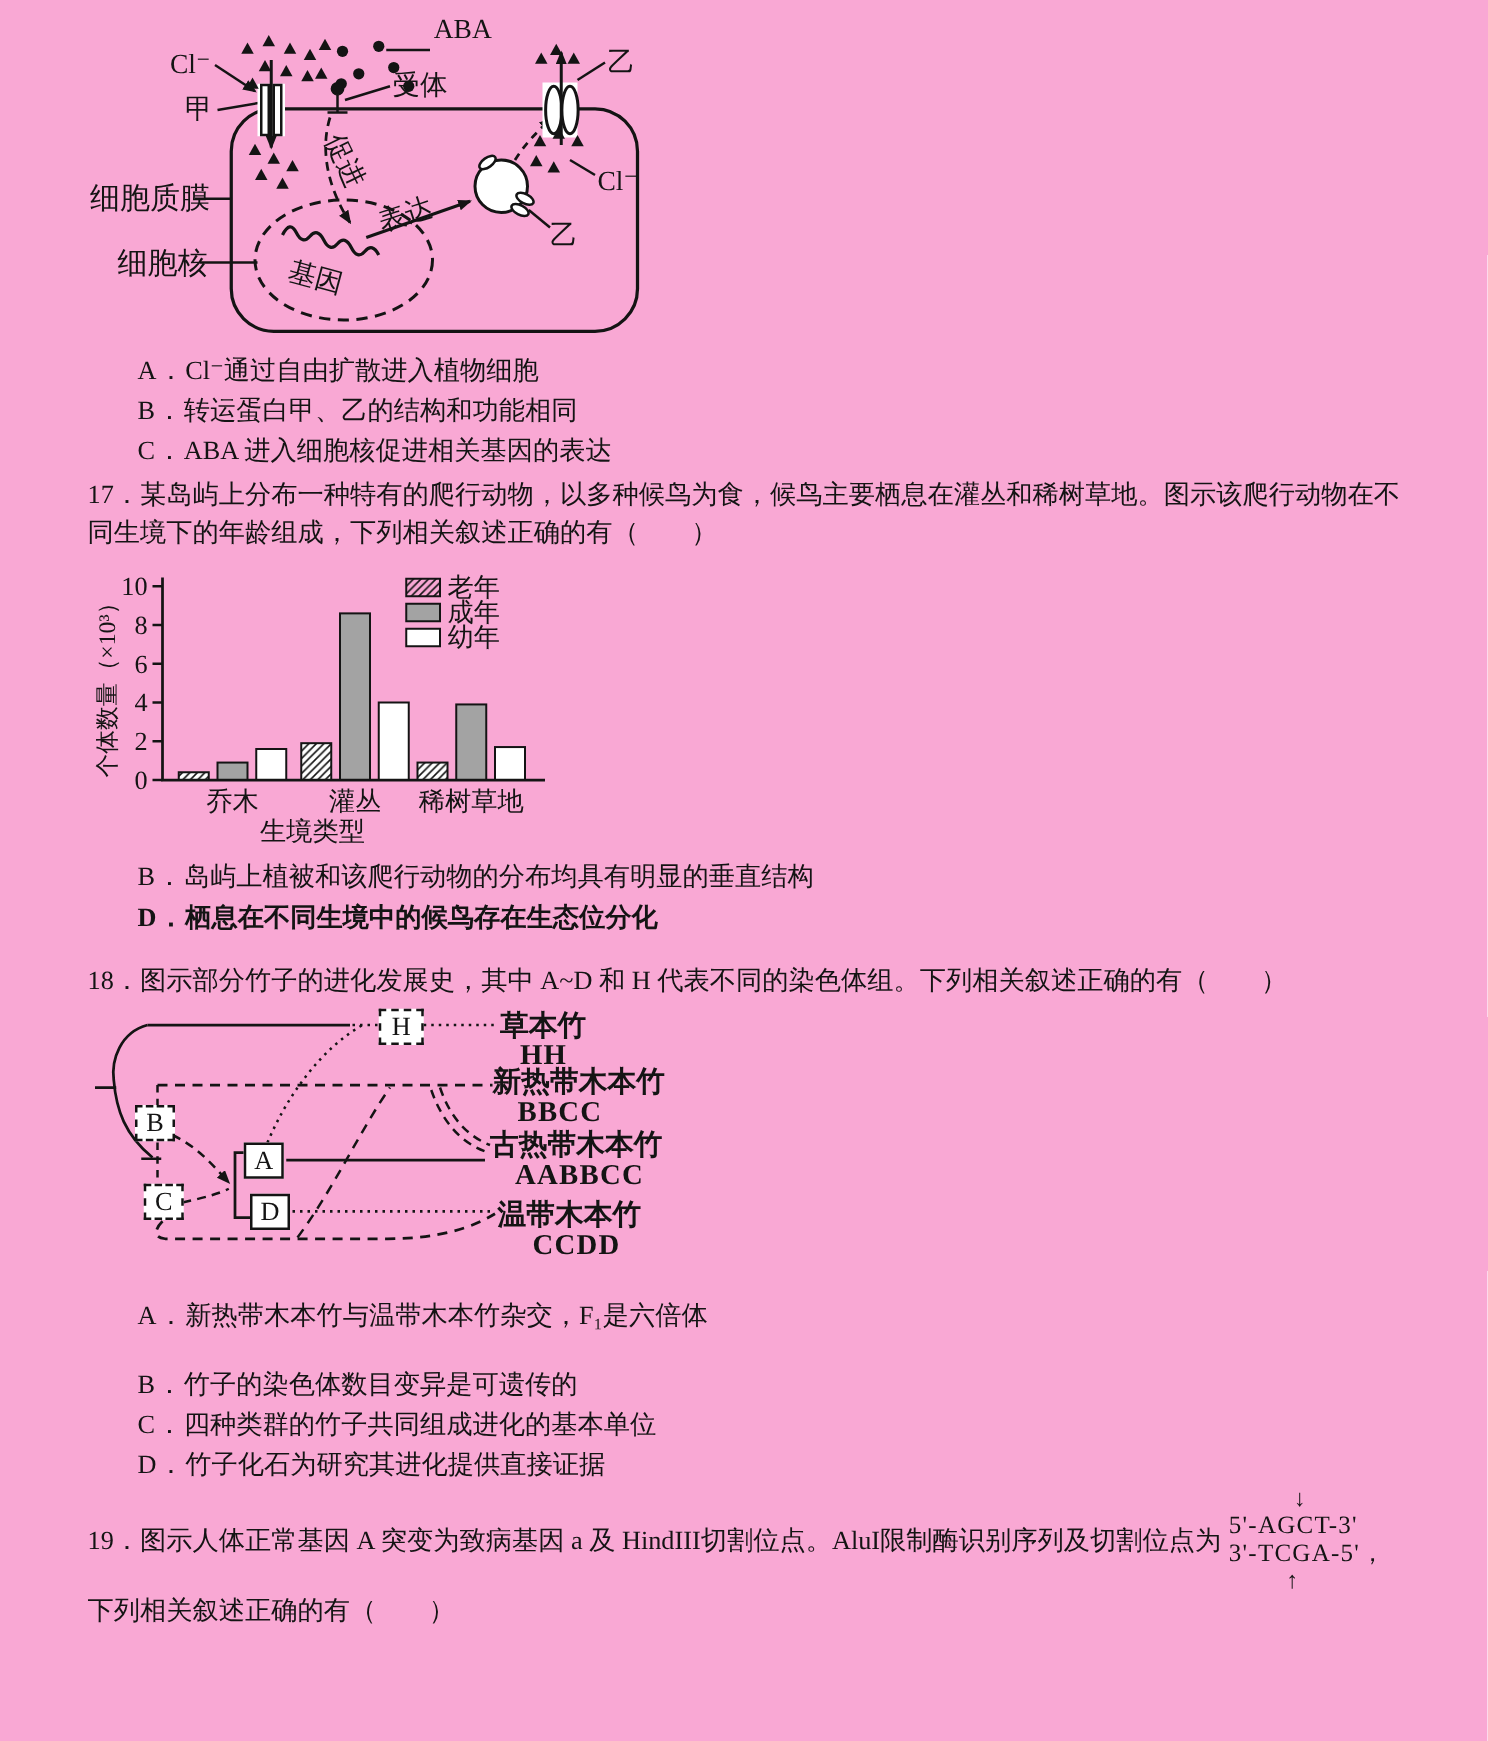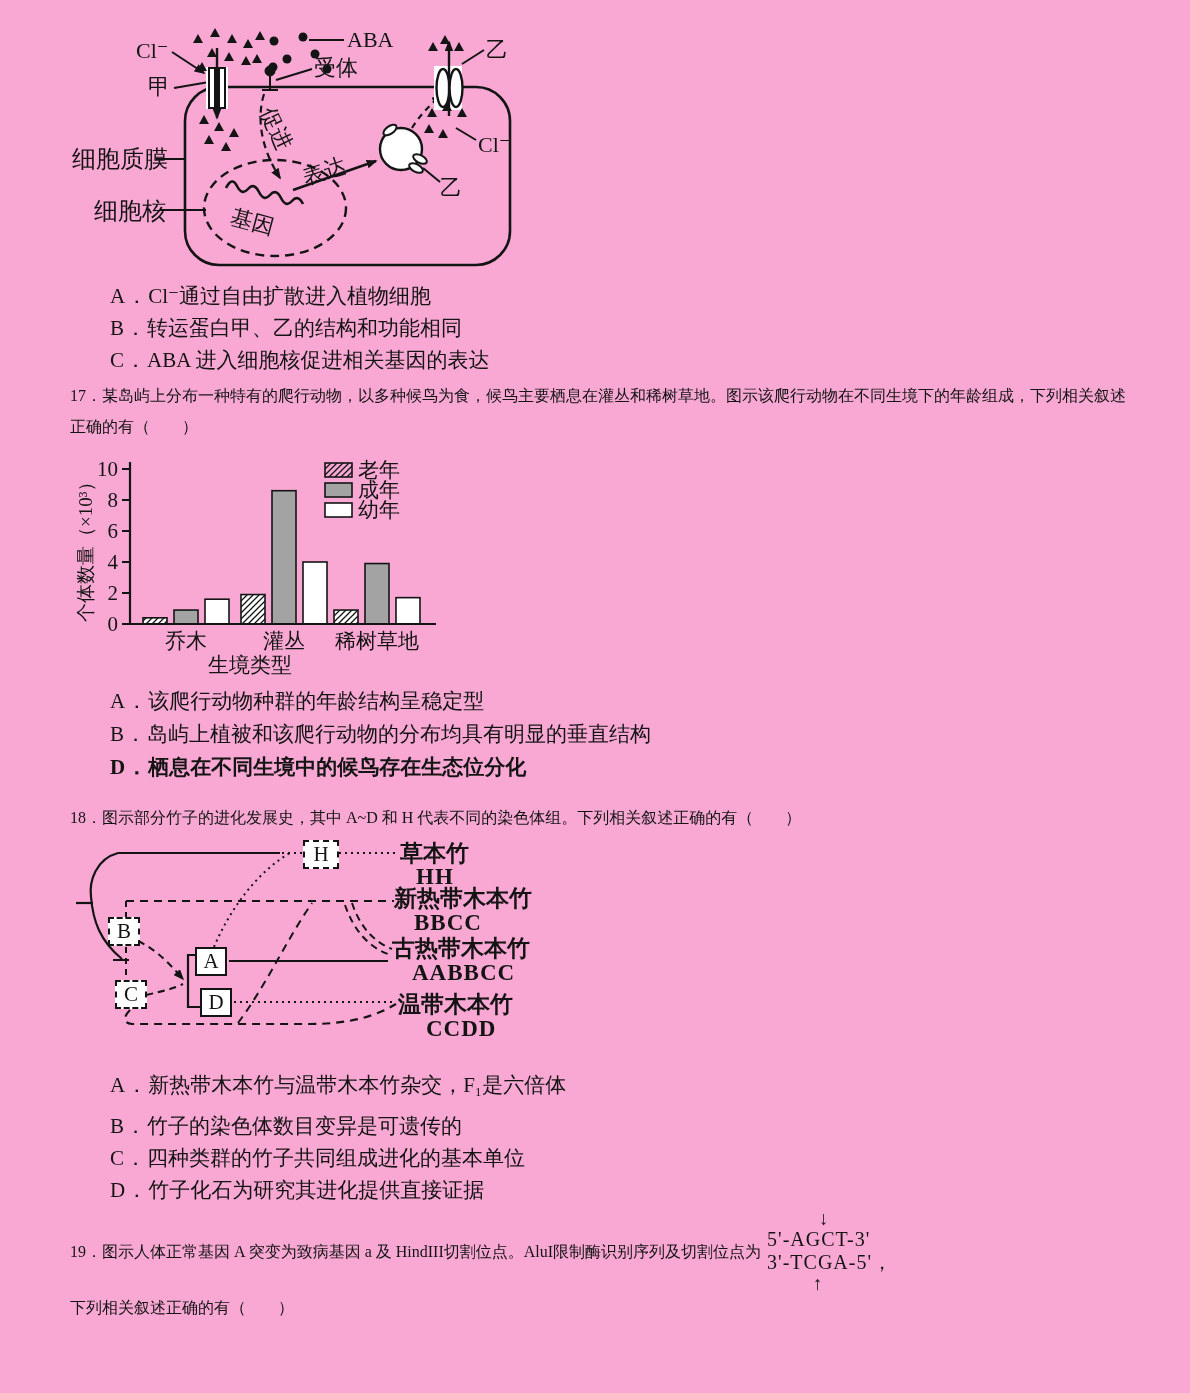--- a/index.html
+++ b/index.html
@@ -1,18 +1,18 @@
 <!DOCTYPE html>
 <html><head>
 <meta charset="utf-8">
 <style>
   html,body { margin:0; padding:0; background:#ffffff; }
   body { font-family:"Liberation Serif","DejaVu Serif",serif; color:#141414; }
   .page { width:1190px; height:1393px; position:relative; background:#f9a8d4; overflow:hidden; }
-  .qtext { font-size:16px; line-height:31px; margin:0 62px 0 70px; }
+  .qtext { font-size:21px; line-height:31px; margin:0 62px 0 70px; }
   .opt  { font-size:21px; line-height:32px; margin-left:110px; }
   .opt .opt-label { letter-spacing:1px; }
   .fig { position:relative; }
   .lbl { position:absolute; white-space:nowrap; font-size:22px; line-height:1; }
   .lbl.big { font-size:24px; }
   .lbl.rot { transform-origin:0 0; }
   .fig svg { display:block; }
   
   .gbox { position:absolute; width:28px; height:25px; border:2px solid #141414;
           display:flex; align-items:center; justify-content:center;
@@ -126,21 +126,21 @@
       <g fill="#141414">
         <path d="M367,105 l5,-9 l5,9 z"></path>
           <path d="M382,99 l5,-9 l5,9 z"></path>
         <path d="M397,105 l5,-9 l5,9 z"></path>
           <path d="M364,121 l5,-9 l5,9 z"></path>
         <path d="M378,126 l5,-9 l5,9 z"></path>
       </g>
     </svg>
     <div class="lbl" style="left:76px; top:28px;">Cl⁻</div>
     <div class="lbl" style="left:88px; top:64px;">甲</div>
-    <div class="lbl" style="left:287px; top:17px;">ABA</div>
+    <div class="lbl" style="left:287px; top:0;">ABA</div>
     <div class="lbl" style="left:254px; top:45px;">受体</div>
     <div class="lbl rot" style="left:216px; top:92px; transform:rotate(64deg);">促进</div>
     <div class="lbl rot" style="left:240px; top:156px; transform:rotate(-18deg);">表达</div>
     <div class="lbl rot" style="left:174px; top:194px; transform:rotate(15deg);">基因</div>
     <div class="lbl" style="left:426px; top:27px;">乙</div>
     <div class="lbl" style="left:380px; top:165px;">乙</div>
     <div class="lbl" style="left:418px; top:122px;">Cl⁻</div>
     <div class="lbl big" style="left:12px; top:135px;">细胞质膜</div>
     <div class="lbl big" style="left:34px; top:187px;">细胞核</div>
   </div>
@@ -205,21 +205,20 @@
         <rect x="253" y="31" width="27" height="14" stroke="#141414" stroke-width="1.6" fill="#a3a3a3"></rect>
         <rect x="253" y="51" width="27" height="14" stroke="#141414" stroke-width="1.6" fill="#ffffff"></rect>
         <text x="286" y="25" font-size="21" fill="#141414">老年</text>
         <text x="286" y="45" font-size="21" fill="#141414">成年</text>
         <text x="286" y="65" font-size="21" fill="#141414">幼年</text>
       </g>
     </svg>
   </div>
 
   <div style="margin-top:8px; line-height:33px;">
-    <div class="opt" style="line-height:33px;"><span class="opt-label">A．</span><span>该爬行动物种群的年龄结构呈稳定型</span></div>
     <div class="opt" style="line-height:33px;"><span class="opt-label">B．</span><span>岛屿上植被和该爬行动物的分布均具有明显的垂直结构</span></div>
     <div class="opt" style="line-height:33px;font-weight:bold;"><span class="opt-label">D．</span><span>栖息在不同生境中的候鸟存在生态位分化</span></div>
   </div>
 
   <div class="qtext" style="margin-top:18px;">
     <span>18．</span><span>图示部分竹子的进化发展史，其中 A~D 和 H 代表不同的染色体组。下列相关叙述正确的有（　　）</span>
   </div>
 
   <div class="fig" style="margin:6px 0 0 62px; width:490px; height:226px;">
     <svg viewBox="0 0 490 226" width="490" height="226">
@@ -269,21 +268,21 @@
     <div class="genome" style="left:354px; top:26px;">HH</div>
     <div class="taxon" style="left:332px; top:48px;">新热带木本竹</div>
     <div class="genome" style="left:352px; top:72px;">BBCC</div>
     <div class="taxon" style="left:330px; top:98px;">古热带木本竹</div>
     <div class="genome" style="left:350px; top:122px;">AABBCC</div>
     <div class="taxon" style="left:336px; top:154px;">温带木本竹</div>
     <div class="genome" style="left:364px; top:178px;">CCDD</div>
   </div>
 
   <div style="margin-top:4px;">
-    <div class="opt" style="line-height:33px; margin-bottom:8px;"><span class="opt-label">A．</span><span>新热带木本竹与温带木本竹杂交，F₁是六倍体</span></div>
+    <div class="opt" style="line-height:33px; margin-bottom:22px;"><span class="opt-label">A．</span><span>新热带木本竹与温带木本竹杂交，F₁是六倍体</span></div>
     <div class="opt"><span class="opt-label">B．</span><span>竹子的染色体数目变异是可遗传的</span></div>
     <div class="opt"><span class="opt-label">C．</span><span>四种类群的竹子共同组成进化的基本单位</span></div>
     <div class="opt"><span class="opt-label">D．</span><span>竹子化石为研究其进化提供直接证据</span></div>
   </div>
 
   <div class="q19row" style="margin-top:22px;">
     <span class="qtext" style="margin:0;"><span>19．</span><span>图示人体正常基因 A 突变为致病基因 a 及 HindIII切割位点。AluI限制酶识别序列及切割位点为</span></span>
     <span class="dna">
       <span class="dna-arrow down">↓</span>
       <span>5'-AGCT-3'</span><br>

